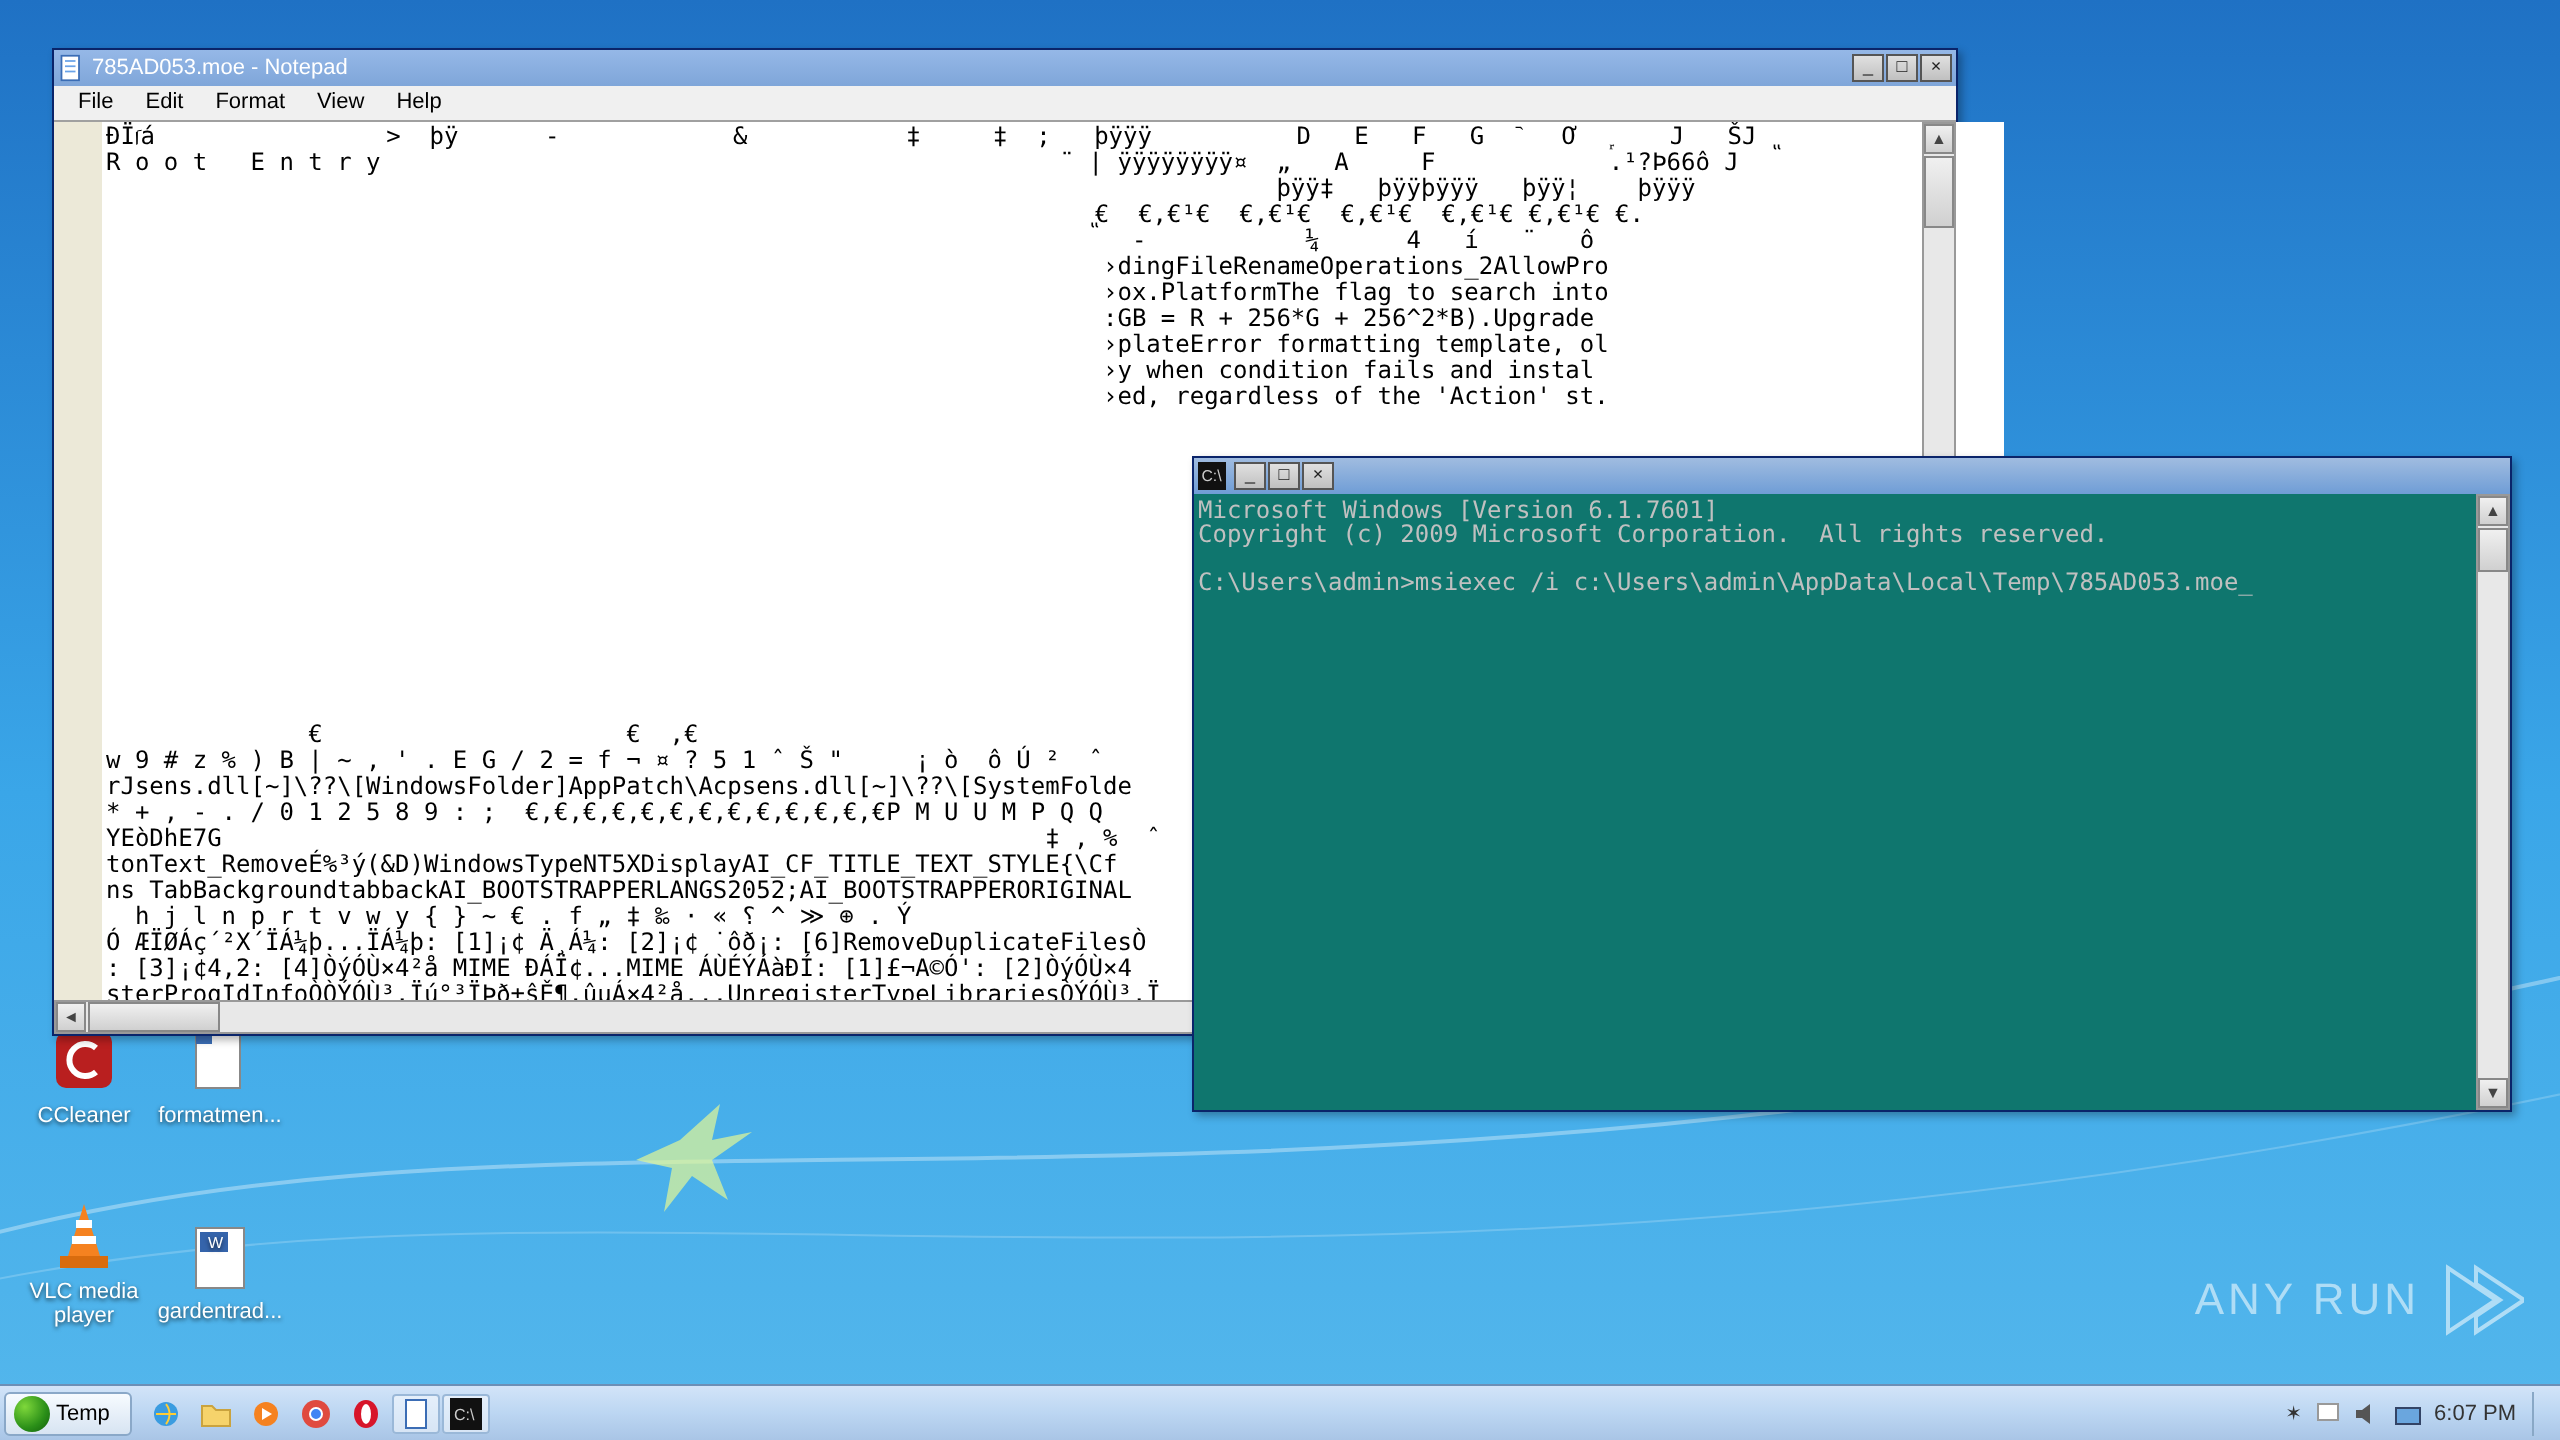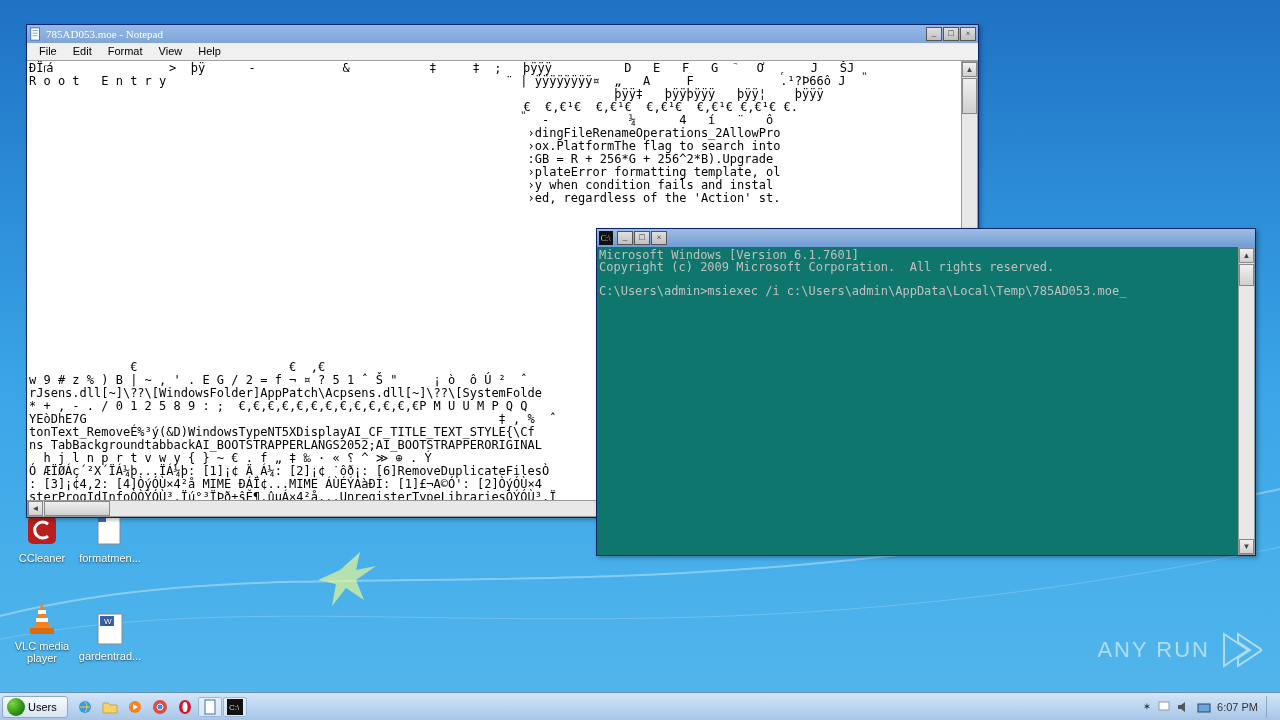--- a/index.html
+++ b/index.html
@@ -8,28 +8,28 @@
   font-family:"Segoe UI",Tahoma,sans-serif;
   background:linear-gradient(180deg,#1f71c4 0%,#2b8ad6 25%,#3aa6e8 55%,#54b7ec 100%);
   position:relative;
 }
 .swoosh { position:absolute; bottom:40px; left:0; width:1280px; height:280px; pointer-events:none; }
 .anyrun { position:absolute; right:18px; bottom:48px; color:rgba(255,255,255,.55); font-size:22px; font-weight:300; letter-spacing:2px; display:flex; align-items:center; gap:8px; }
 .anyrun svg { width:44px; height:44px; }
 .icon-cell { position:absolute; width:64px; text-align:center; color:#fff; font-size:11px; text-shadow:0 1px 2px rgba(0,0,0,.7); }
 .icon-cell .ic { width:40px; height:40px; margin:0 auto 2px; }
 .window { position:absolute; background:#ece9d8; border:1px solid #0a246a; box-shadow:2px 2px 4px rgba(0,0,0,.3); }
-.titlebar { height:18px; background:linear-gradient(180deg,#95b8e7,#7fa6d9); display:flex; align-items:center; padding:0 2px; font-size:11px; color:#fff;font-family:Liberation Serif, serif; }
+.titlebar { height:18px; background:linear-gradient(180deg,#95b8e7,#7fa6d9); display:flex; align-items:center; padding:0 2px; font-size:11px; color:#fff; }
 .titlebar .ticon { width:14px; height:14px; margin-right:3px; }
 .titlebar .ttext { flex:1; white-space:nowrap; overflow:hidden; }
 .wbtns { display:flex; gap:0; }
 .wbtn { width:16px; height:14px; border:1px solid #555; background:linear-gradient(#e0e0e0,#c0c0c0); font-size:9px; line-height:11px; text-align:center; color:#222; margin-left:1px; }
 .menubar { height:18px; background:#f0f0f0; border-bottom:1px solid #a0a0a0; display:flex; padding:0 4px; font-size:11px; color:#000; }
 .menubar span { padding:2px 8px; }
-.textarea { background:#fff; width:100%; height:calc(100% - 36px - 17px); font-family:"Lucida Console",Consolas,monospace; font-size:12px; line-height:13px; color:#000; white-space:pre; overflow:hidden; padding:1px 2px; position:relative; }
+.textarea { background:#fff; width:100%; height:calc(100% - 36px - 17px); font-family:"Lucida Console",Consolas,monospace; font-size:12px; line-height:13px; color:#000; white-space:pre; overflow:hidden; padding:1px 2px; position:relative;margin-left:24px; }
 .vscroll, .hscroll { position:absolute; background:#e8e8e8; border:1px solid #999; }
 .vscroll { right:0; top:36px; bottom:17px; width:17px; }
 .hscroll { left:0; right:17px; bottom:0; height:17px; }
 .sbtn { background:linear-gradient(#f0f0f0,#d0d0d0); border:1px solid #888; position:absolute; }
 .vscroll .up { top:0; left:0; right:0; height:15px; }
 .vscroll .dn { bottom:0; left:0; right:0; height:15px; }
 .vscroll .th { top:16px; left:0; right:0; height:36px; }
 .hscroll .lt { left:0; top:0; bottom:0; width:15px; }
 .hscroll .rt { right:0; top:0; bottom:0; width:15px; }
 .hscroll .th { left:16px; top:0; bottom:0; width:66px; }
@@ -185,21 +185,21 @@
 <div class="anyrun">
   <span>ANY      RUN</span>
   <svg viewBox="0 0 44 44">
       <path d="M6 6 L30 22 L6 38 Z M20 6 L44 22 L20 38 L20 30 L32 22 L20 14 Z" fill="none" stroke="rgba(255,255,255,.55)" stroke-width="2"></path>
     </svg>
 </div>
 
 <div class="taskbar">
   <div class="start">
     <div class="orb"></div>
-    <span>Users</span>
+    <span>Temp</span>
   </div>
   <div class="ql">
     <div class="q">
         <svg width="16" height="16">
           <circle cx="8" cy="8" r="6" fill="#3a9ce0"></circle>
           <path d="M3 8h10M8 3a8 8 0 0 1 0 10" stroke="#fc3" stroke-width="1" fill="none"></path>
         </svg>
       </div>
     <div class="q">
         <svg width="16" height="16">

